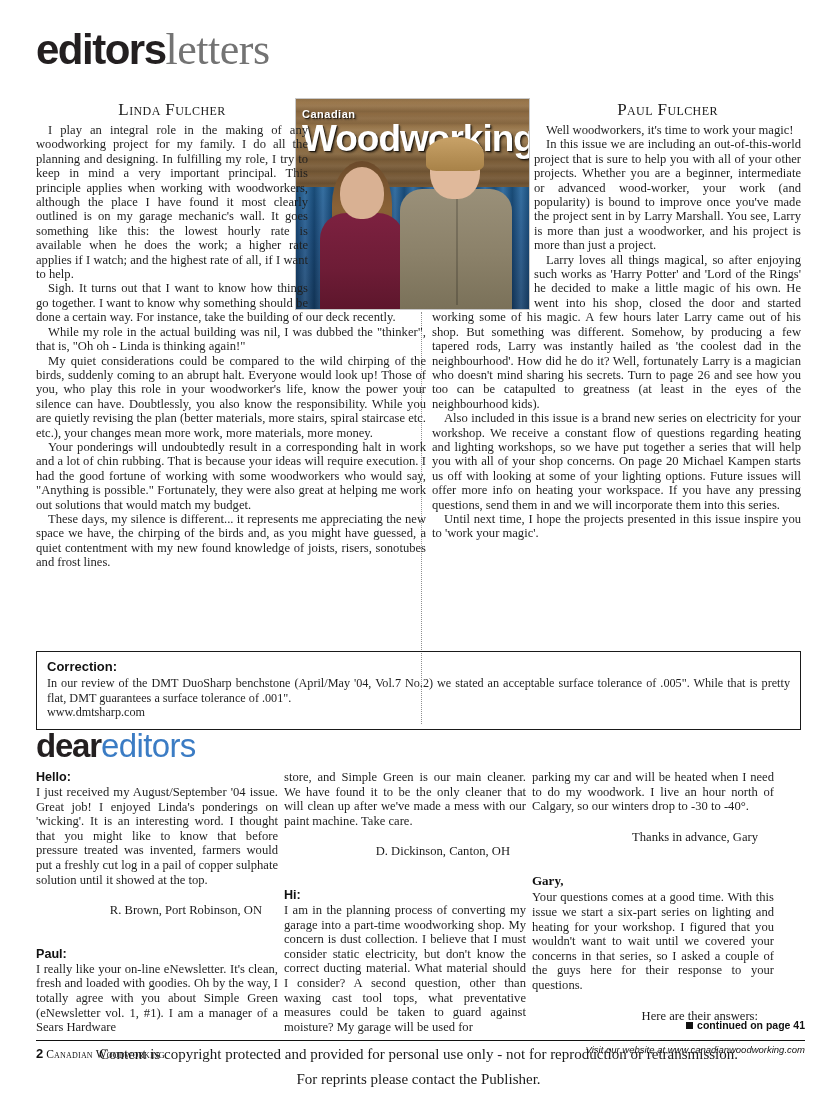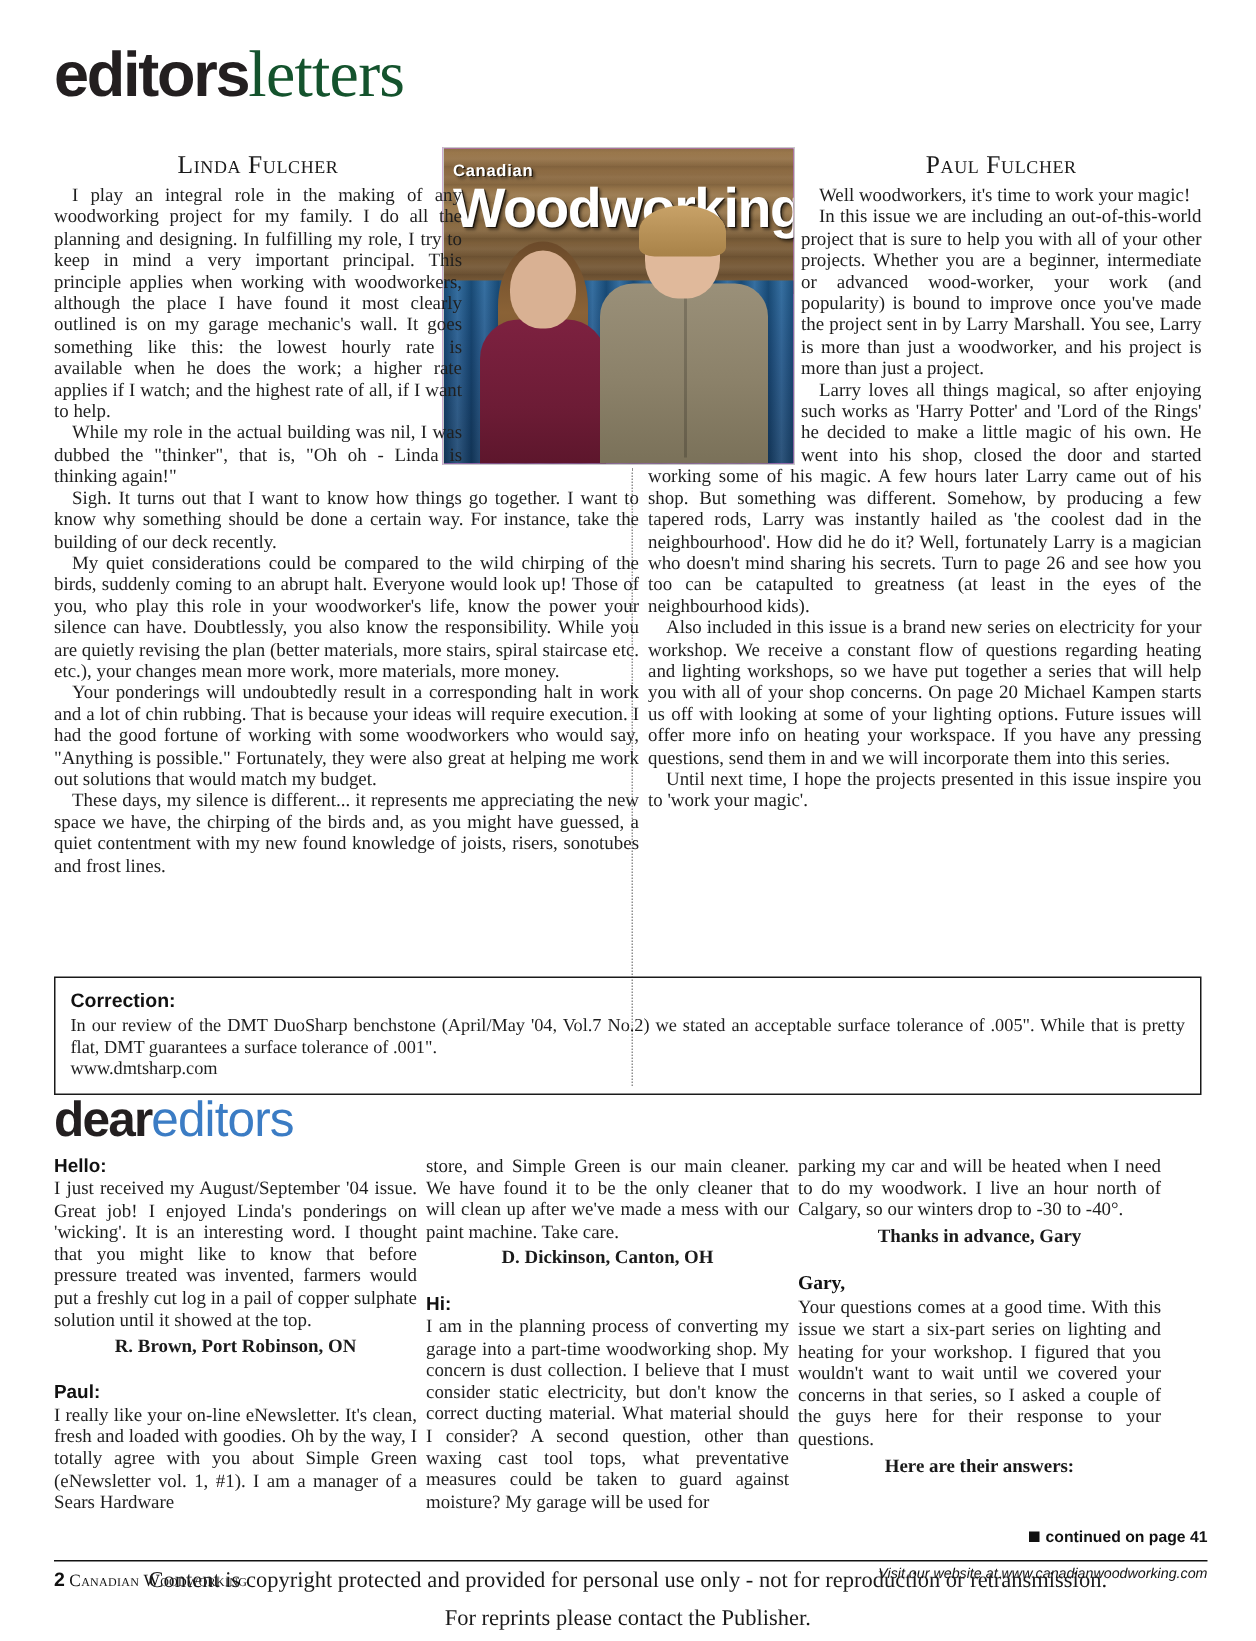--- a/index.html
+++ b/index.html
@@ -26,21 +26,21 @@
     font-family: "Liberation Sans", sans-serif;
     font-weight: bold;
     font-size: 42px;
     color: #231f20;
     letter-spacing: -1.5px;
   }
   .mh-serif-blue {
     font-family: "Liberation Serif", serif;
     font-weight: normal;
     font-size: 44px;
-    color: #14532d;
+    color: #737373;
     letter-spacing: -0.5px;
   }
 
   
   .editors-section {
     position: absolute;
     left: 36px; top: 100px;
     width: 765px;
     height: 528px;
   }
@@ -244,21 +244,21 @@
     margin: 0 0 1px 0;
     color: #111;
   }
   p.letter-p {
     margin: 0;
     font-size: 12.6px;
     line-height: 14.6px;
     text-align: justify;
     color: #1f1f1f;
   }
-  .sig { margin: 3px; font-size: 12.6px; line-height: 14.6px; text-align: center; font-weight: bold; }
+  .sig { margin: 16px; font-size: 12.6px; line-height: 14.6px; text-align: right; }
   .spacer { height: 13px; }
 
   
   .continued {
     position: absolute;
     right: 32px; top: 1019px;
     font-family: "Liberation Sans", sans-serif;
     font-weight: bold;
     font-size: 10.5px;
     color: #111;
@@ -352,22 +352,22 @@
           <div class="hair"></div>
           <div class="body"></div>
         </div>
       </div>
     </div>
 
     <div class="col-left">
       <div class="wrap-left"></div>
       <h2 class="name-head">Linda Fulcher</h2>
       <p class="body-p">I play an integral role in the making of any woodworking project for my family. I do all the planning and designing. In fulfilling my role, I try to keep in mind a very important principal. This principle applies when working with woodworkers, although the place I have found it most clearly outlined is on my garage mechanic's wall. It goes something like this: the lowest hourly rate is available when he does the work; a higher rate applies if I watch; and the highest rate of all, if I want to help.</p>
+      <p class="body-p">Sigh. It turns out that I want to know how things go together. I want to know why something should be done a certain way. For instance, take the building of our deck recently.</p>
       <p class="body-p">While my role in the actual building was nil, I was dubbed the "thinker", that is, "Oh oh - Linda is thinking again!"</p>
-      <p class="body-p">Sigh. It turns out that I want to know how things go together. I want to know why something should be done a certain way. For instance, take the building of our deck recently.</p>
       <p class="body-p">My quiet considerations could be compared to the wild chirping of the birds, suddenly coming to an abrupt halt. Everyone would look up! Those of you, who play this role in your woodworker's life, know the power your silence can have. Doubtlessly, you also know the responsibility. While you are quietly revising the plan (better materials, more stairs, spiral staircase etc. etc.), your changes mean more work, more materials, more money.</p>
       <p class="body-p">Your ponderings will undoubtedly result in a corresponding halt in work and a lot of chin rubbing. That is because your ideas will require execution. I had the good fortune of working with some woodworkers who would say, "Anything is possible." Fortunately, they were also great at helping me work out solutions that would match my budget.</p>
       <p class="body-p">These days, my silence is different... it represents me appreciating the new space we have, the chirping of the birds and, as you might have guessed, a quiet contentment with my new found knowledge of joists, risers, sonotubes and frost lines.</p>
     </div>
 
     <div class="col-right">
       <div class="wrap-right"></div>
       <h2 class="name-head">Paul Fulcher</h2>
       <p class="body-p">Well woodworkers, it's time to work your magic!</p>
       <p class="body-p">In this issue we are including an out-of-this-world project that is sure to help you with all of your other projects. Whether you are a beginner, intermediate or advanced wood-worker, your work  (and popularity) is bound to improve once you've made the project sent in by Larry Marshall. You see, Larry is more than just a woodworker,  and his project is more than just a project.</p>

